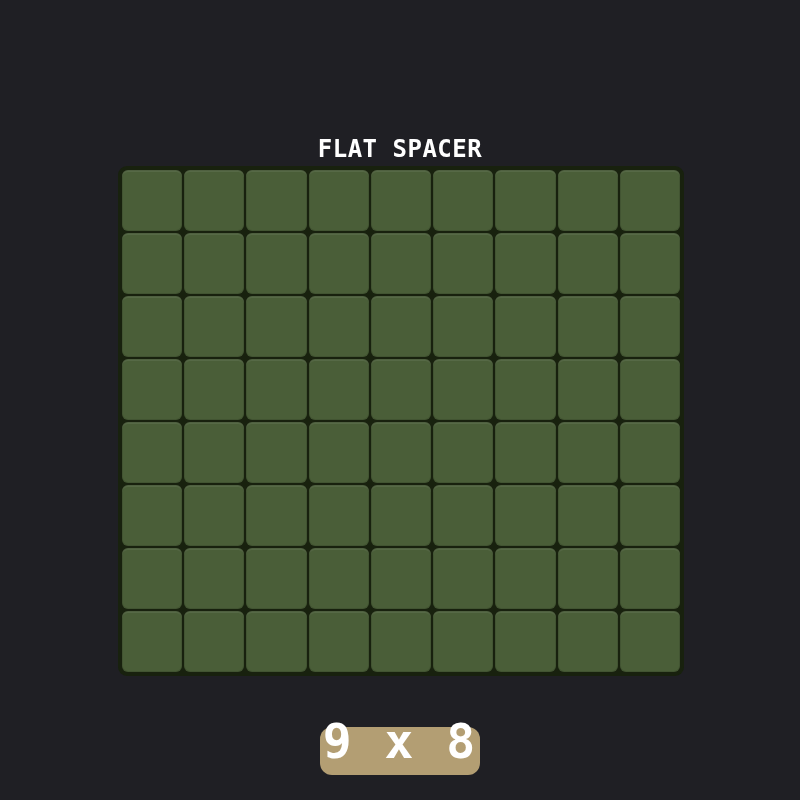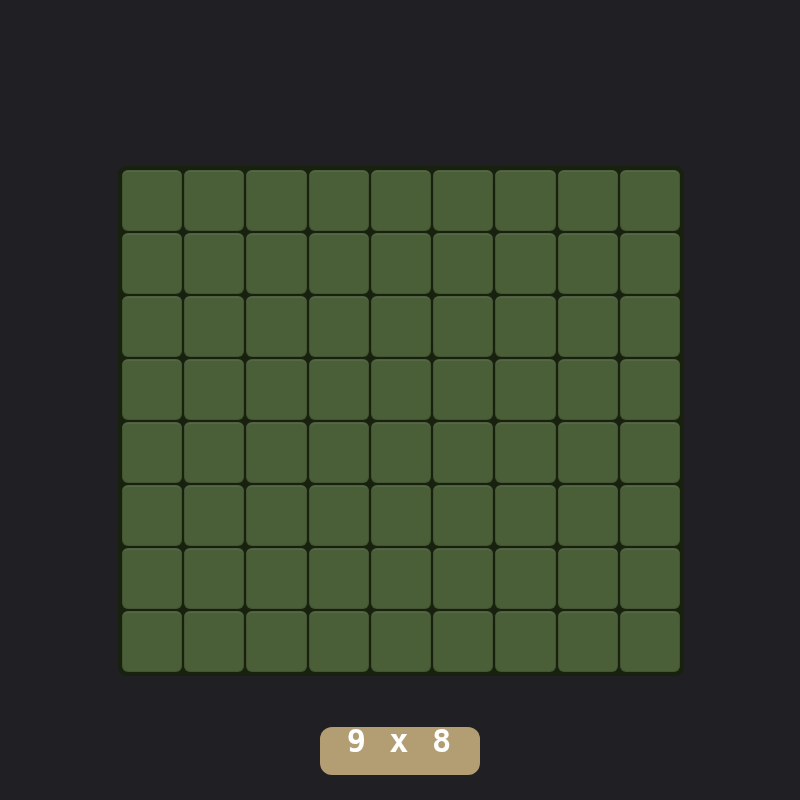--- a/index.html
+++ b/index.html
@@ -52,31 +52,32 @@
   .size-badge {
     position: absolute;
     left: 320px; top: 727px;
     width: 160px; height: 48px;
     background: var(--badge-bg);
     border-radius: 12px;
     display: flex;
     align-items: center;
     justify-content: center;
     color: var(--text);
-    font-size: 32px;
+    font-size: 48px;
     font-weight: bold;
     letter-spacing: 2px;
     padding-bottom: 20px;
   }
 </style>
 </head>
 <body>
 
 <div class="stage">
 
+  <div class="part-title">FLAT SPACER</div>
 
   <div class="spacer-grid" style="grid-template-columns: repeat(9, 1fr); grid-template-rows: repeat(8, 1fr);">
       <div class="grid-cell"></div>
       <div class="grid-cell"></div>
       <div class="grid-cell"></div>
       <div class="grid-cell"></div>
       <div class="grid-cell"></div>
       <div class="grid-cell"></div>
       <div class="grid-cell"></div>
       <div class="grid-cell"></div>

